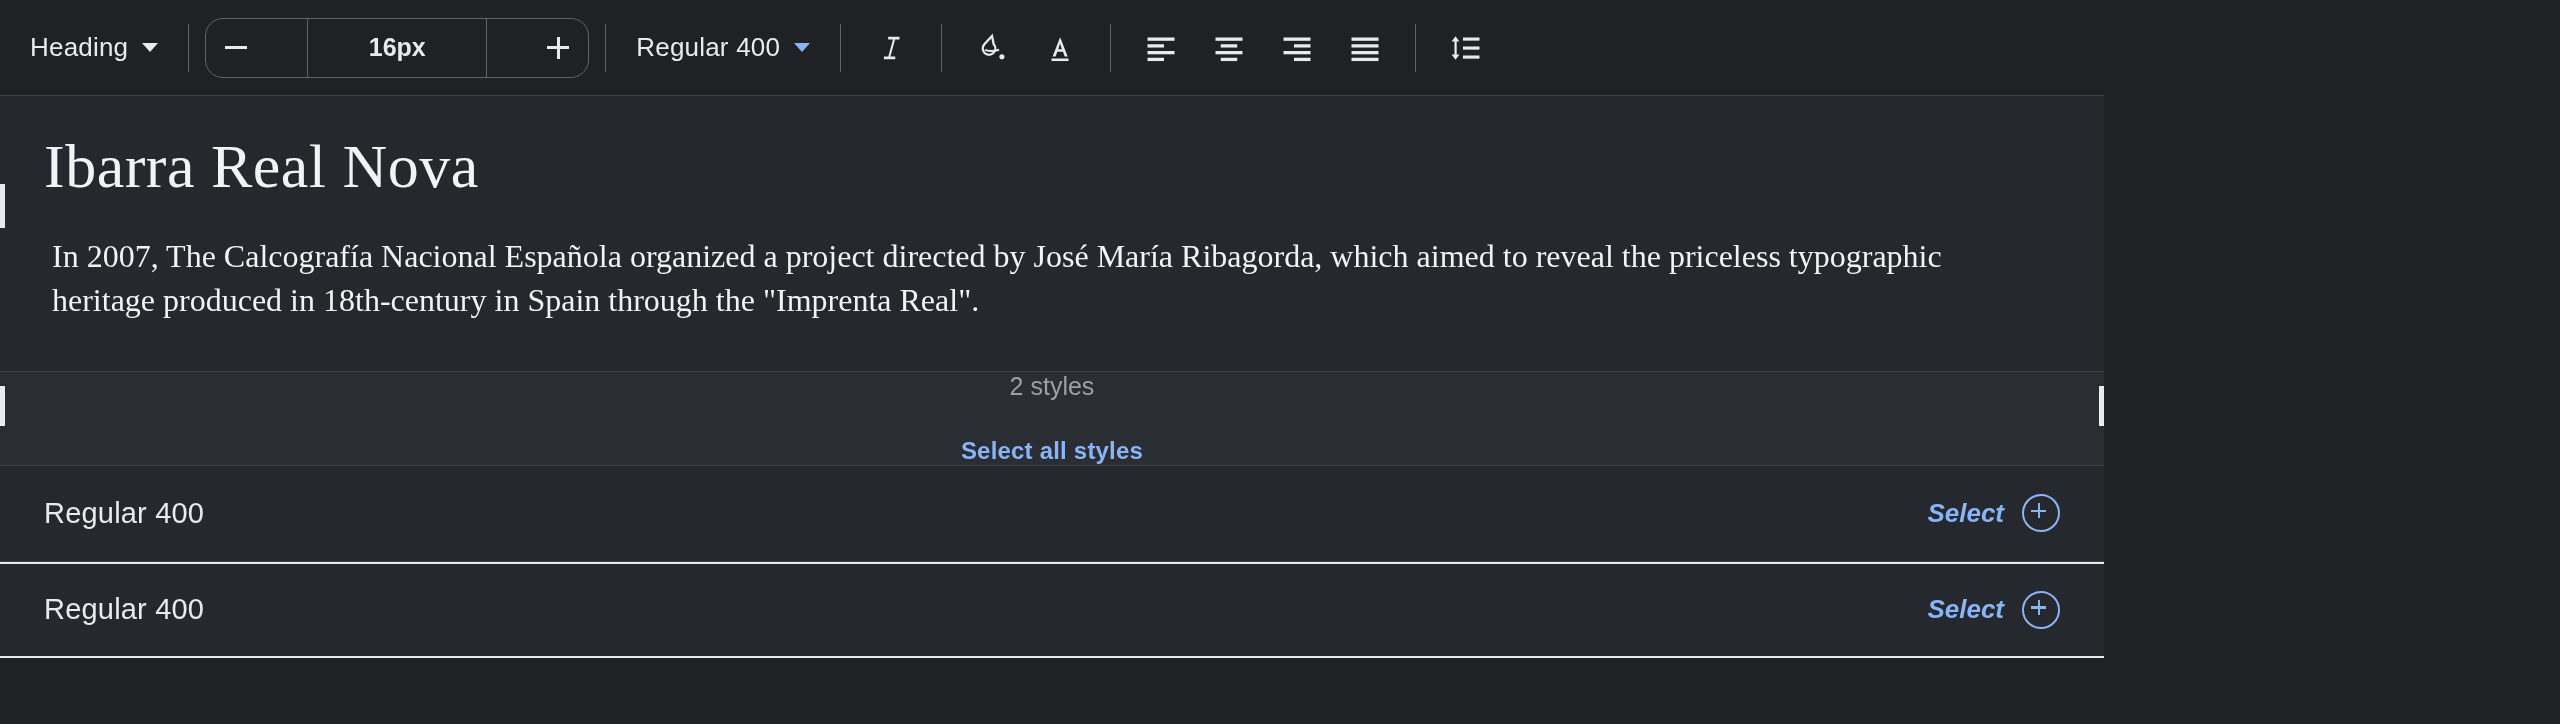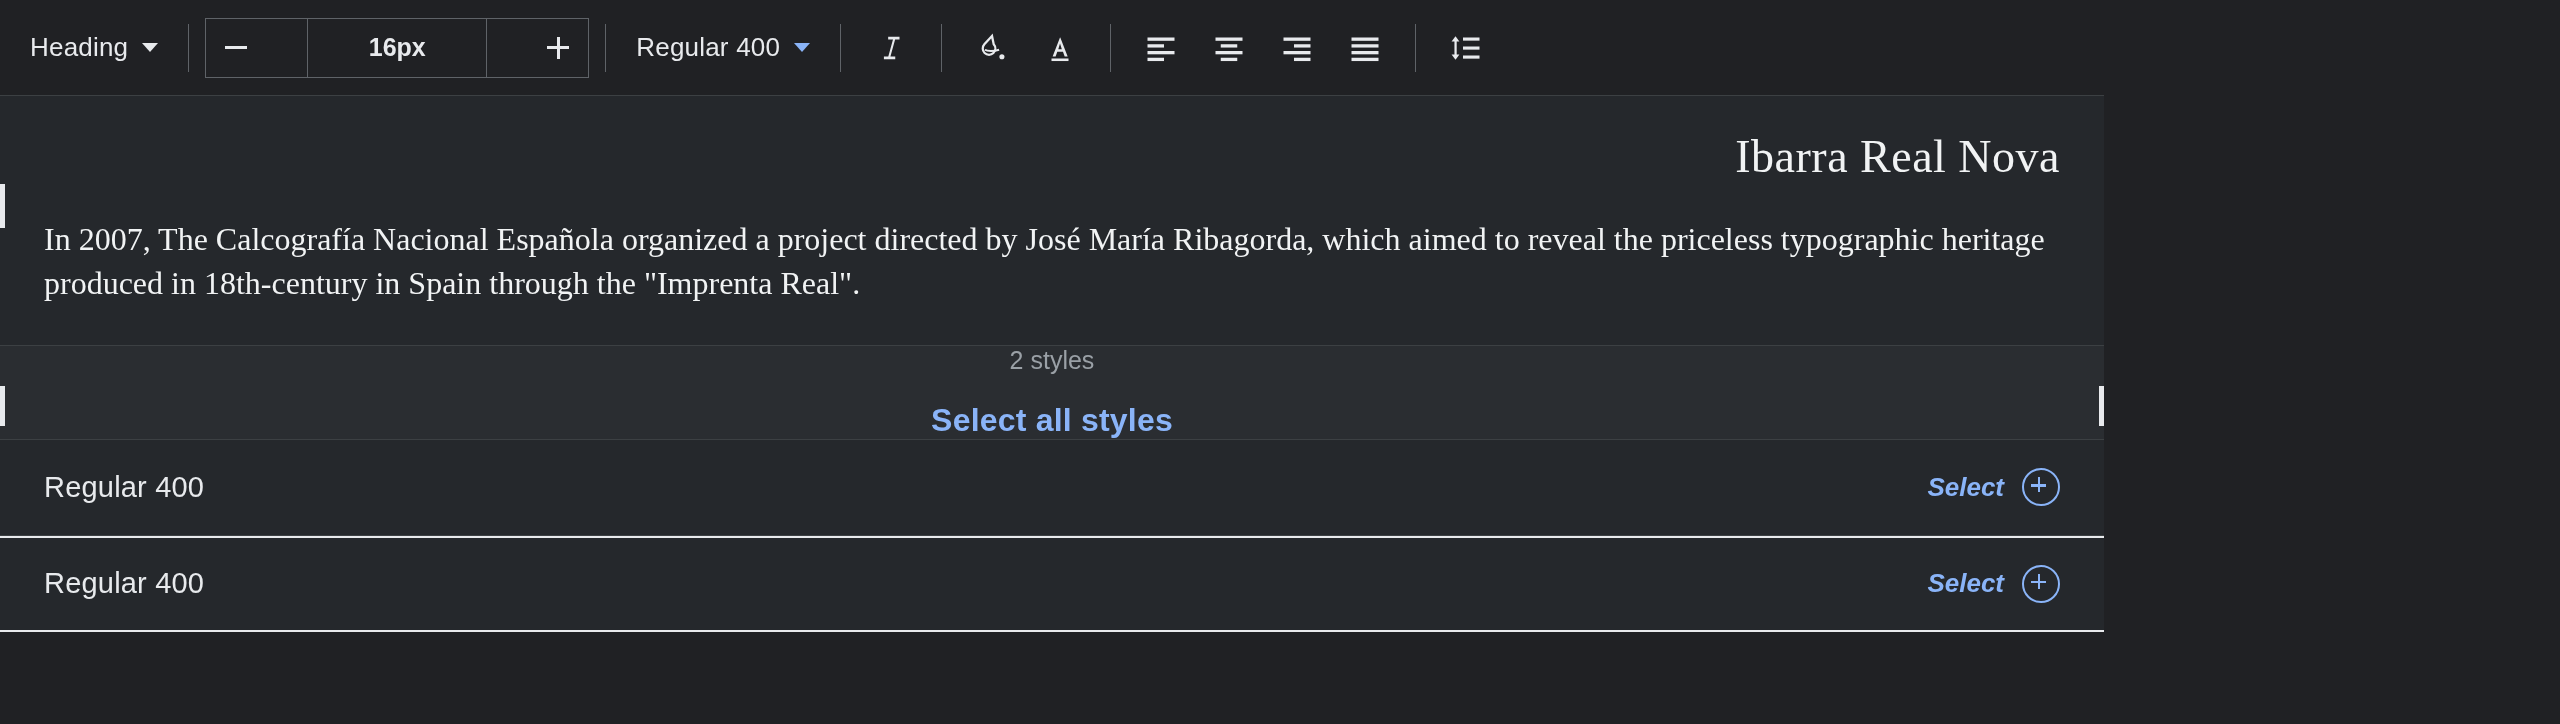--- a/index.html
+++ b/index.html
@@ -64,21 +64,21 @@
     border-top: 9px solid #e8eaed;
     flex: none;
   }
   .caret.blue { border-top-color: #8ab4f8; }
 
   
   .stepper {
     display: flex;
     align-items: stretch;
     border: 1px solid #5f6368;
-    border-radius: 0;
+    border-radius: 18px;
     height: 58px;
     overflow: hidden;
     gap: 41px;
   }
   .stepper-btn {
     width: 60px;
     display: flex;
     align-items: center;
     justify-content: center;
     cursor: pointer;
@@ -134,34 +134,33 @@
   
   .preview {
     background: #25282c;
     padding: 36px 44px 40px 44px;
     box-sizing: border-box;
     border-bottom: 1px solid #3c4043;
     position: relative;
   }
   .preview-title {
     font-family: "Liberation Serif", "DejaVu Serif", serif;
-    font-size: 46px;
+    font-size: 62px;
     font-weight: normal;
     color: #f1f3f4;
     margin: 0 0 34px 0;
     line-height: 1.1;
     letter-spacing: 0.5px;
-    text-align: right;
   }
   .preview-body {
     font-family: "Liberation Serif", "DejaVu Serif", serif;
     font-size: 32px;
     line-height: 1.38;
     color: #f1f3f4;
-    margin: 0;
+    margin: 8px;
     max-width: 2400px;
   }
 
   
   .edge-mark {
     position: absolute;
     left: 0;
     width: 5px;
     background: #e8eaed;
   }
@@ -186,21 +185,21 @@
     background: #2a2d31;
     border-bottom: 1px solid #3c4043;
     box-sizing: border-box;
     flex-direction: column;
   }
   .styles-count {
     font-size: 25px;
     color: #9aa0a6;
   }
   .select-all {
-    font-size: 32px;
+    font-size: 24px;
     color: #8ab4f8;
     font-weight: bold;
     cursor: pointer;
     letter-spacing: 0.2px;
   }
 
   
   .style-row {
     height: 96px;
     display: flex;

